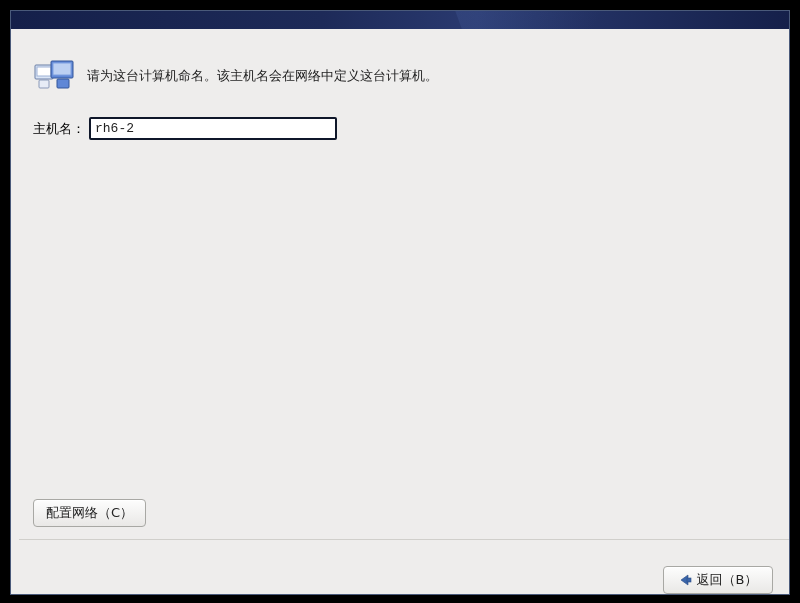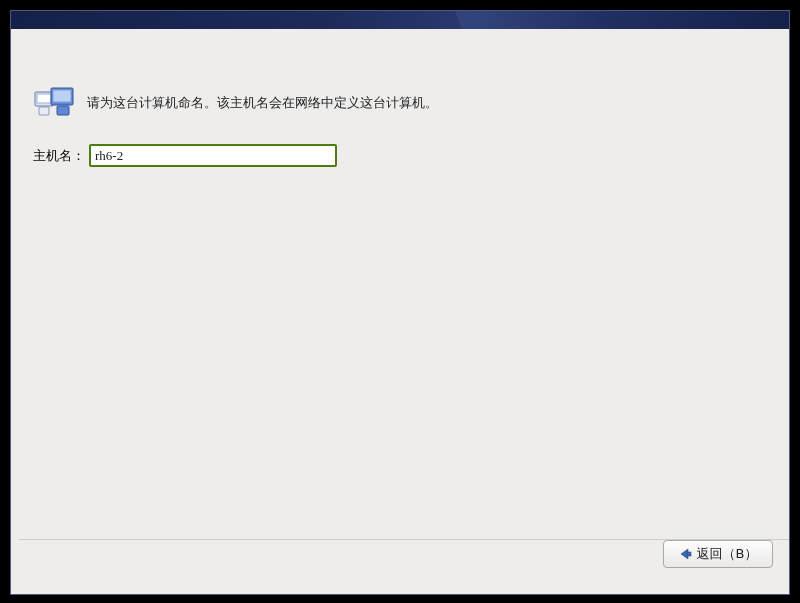--- a/index.html
+++ b/index.html
@@ -40,21 +40,20 @@
     }
     .content {
       position: absolute;
       left: 0;
       top: 18px;
       right: 0;
       bottom: 55px;
       padding: 30px 22px 12px 22px;
       display: flex;
       flex-direction: column;
-      margin-top: 27px;
     }
     .intro-row {
       display: flex;
       align-items: center;
       gap: 10px;
       margin-bottom: 24px;
     }
     .intro-text {
       color: #222;
     }
@@ -63,26 +62,26 @@
       align-items: center;
       gap: 4px;
     }
     .field-label {
       color: #000000;
       white-space: nowrap;
     }
     .hostname-input {
       width: 248px;
       height: 23px;
-      border: 2px solid #4d7c0f;
+      border: 2px solid #0f172a;
       border-radius: 2px;
       background: #fff;
       padding: 0 4px;
       font-size: 13px;
-      font-family: Liberation Serif, serif;
+      font-family: Liberation Mono, monospace;
       outline: none;
       color: #222;
     }
     .spacer { flex: 1; }
     .config-btn-row {
       margin-top: auto;
     }
     .btn {
       display: inline-flex;
       align-items: center;
@@ -101,21 +100,21 @@
     }
     .footer {
       position: absolute;
       left: 8px;
       right: 0;
       bottom: 0;
       height: 55px;
       border-top: 1px solid #d0cfcb;
       background: #eeedec;
       display: flex;
-      align-items: flex-start;
+      align-items: flex-end;
       justify-content: flex-end;
       gap: 14px;
       padding: 0 16px;
     }
     .footer .btn {
       min-width: 110px;
     }
     .arrow-left-icon, .arrow-right-icon {
       display: inline-block;
       width: 14px;
@@ -145,20 +144,25 @@
       <span class="intro-text">请为这台计算机命名。该主机名会在网络中定义这台计算机。</span>
     </div>
 
     <div class="field-row">
       <span class="field-label">主机名：</span>
       <input type="text" class="hostname-input" value="rh6-2" style="">
     </div>
 
     <div class="spacer"></div>
 
+    <div class="config-btn-row">
+      <button class="btn">
+        <span>配置网络（C）</span>
+      </button>
+    </div>
   </div>
 
   <div class="footer">
     <button class="btn">
       <span class="arrow-left-icon">
         <svg width="14" height="14" viewBox="0 0 14 14">
           <polygon points="9,2 9,12 2,7" fill="#3b66aa" stroke="#2a4c85" stroke-width="0.6"></polygon>
           <rect x="8" y="5" width="4" height="4" fill="#3b66aa" stroke="#2a4c85" stroke-width="0.6"></rect>
         </svg>
       </span>

